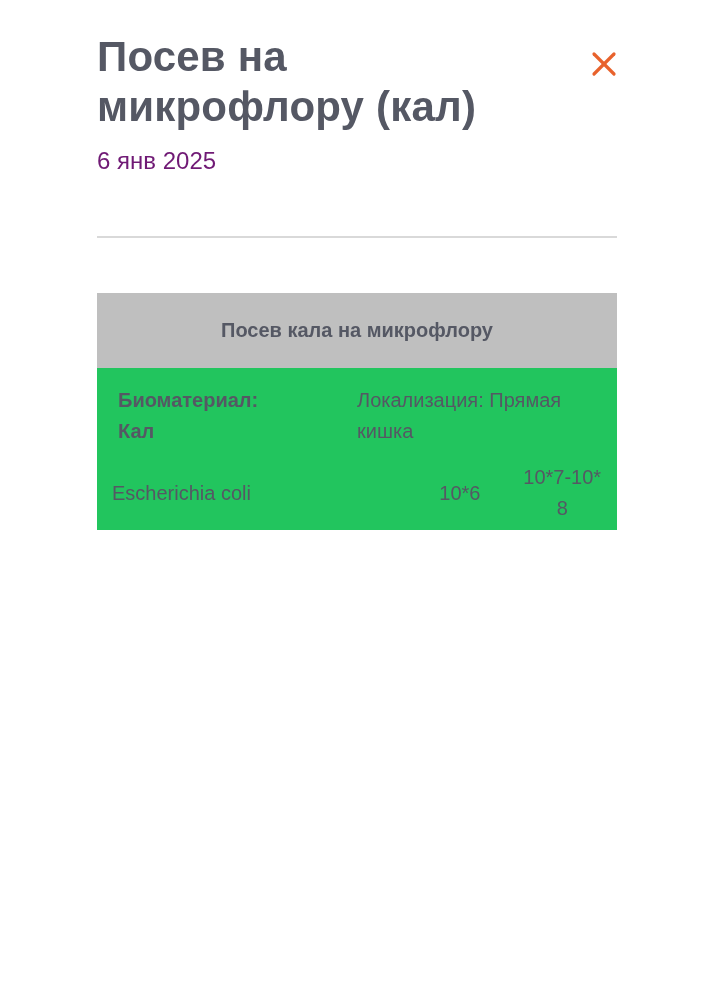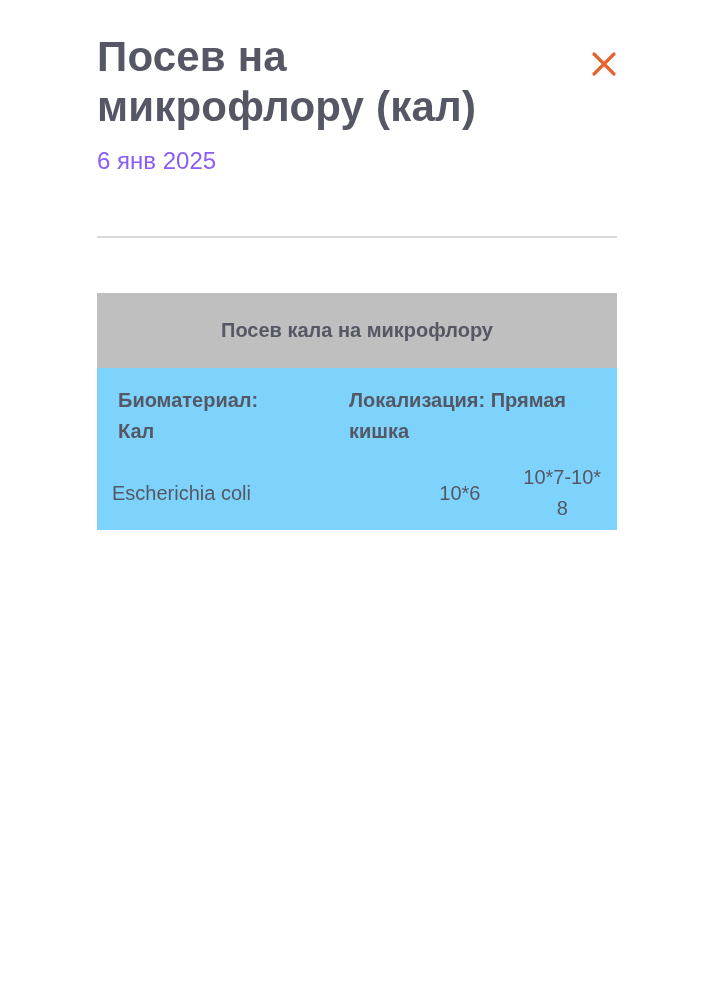--- a/index.html
+++ b/index.html
@@ -7,41 +7,41 @@
       width: 713px; height: 1000px; position: relative; overflow: hidden;
       font-family: "Liberation Sans", "DejaVu Sans", sans-serif;
       color: #555864;
     }
     .header { position: absolute; left: 97px; top: 32px; width: 520px; }
     .title {
       font-size: 42px; font-weight: bold; line-height: 50px;
       color: #555864; margin: 0; width: 440px; letter-spacing: 0.2px;
     }
     .date {
-      margin-top: 14px; font-size: 24px; color: #8b5cf6; line-height: 30px;
+      margin-top: 14px; font-size: 24px; color: #701a75; line-height: 30px;
     }
     .close {
       position: absolute; left: 588px; top: 48px; width: 32px; height: 32px;
       cursor: pointer;
     }
     .divider {
       position: absolute; left: 97px; top: 236px; width: 520px; height: 2px;
       background: #d9d9d9;
     }
     .card {
       position: absolute; left: 97px; top: 293px; width: 520px;
-      background: #7dd3fc;
+      background: #22c55e;
     }
     .card-head {
       background: #bfbfbf; height: 75px; display: flex; align-items: center;
       justify-content: center; font-size: 20px; font-weight: bold; color: #555864;
     }
     .meta { display: flex; padding: 17px 17px 0 21px; }
     .meta .col1 { width: 231px; font-size: 20px; font-weight: bold; line-height: 31px; }
-    .meta .col2 { flex: 1; font-size: 20px; font-weight: bold; line-height: 31px; }
+    .meta .col2 { flex: 1; font-size: 20px; font-weight: normal; line-height: 31px; margin-left: 8px; }
     table { width: 100%; border-collapse: collapse; margin-top: 12px; }
     th, td { font-size: 20px; line-height: 31px; color: #555864; }
     th { font-weight: bold; padding: 0; }
     th.c1, td.c1 { text-align: left; padding-left: 15px; width: 240px; }
     th.c2, td.c2 { text-align: center; width: 100px; }
     th.c3, td.c3 { text-align: center; padding-right: 12px; }
     td { font-weight: normal; padding: 3px 0; }
     tr.hdr th { padding-bottom: 14px; }
     tr.last td { padding-bottom: 6px; }
   </style>

